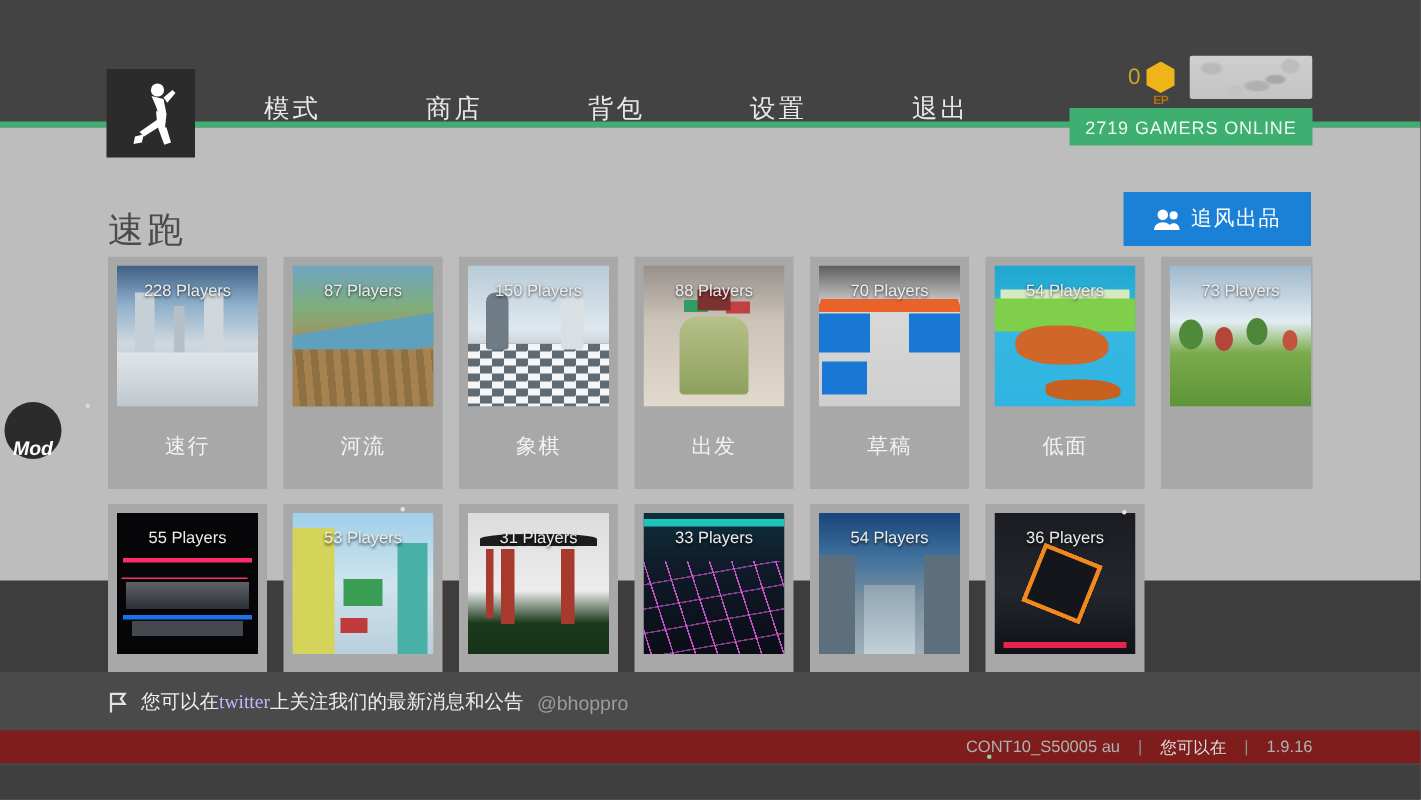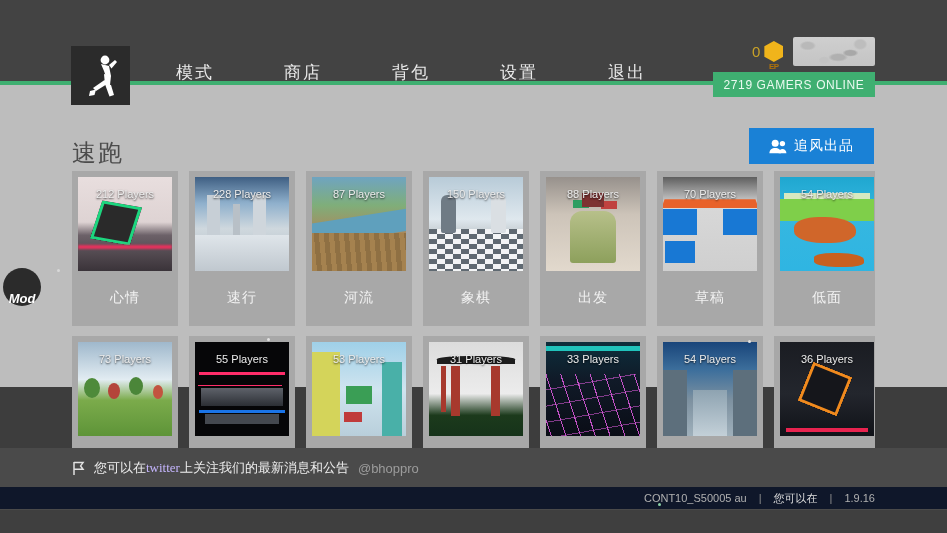--- a/index.html
+++ b/index.html
@@ -351,21 +351,21 @@
     position: absolute; left: 72px; top: 11px;
     display: flex; align-items: center; gap: 9px;
   }
   .footer-text { color: #ededed; font-size: 13px; }
   .footer-text .muted { color: #c4b5fd; font-family: Liberation Serif, serif; }
   .footer-handle { color: #9c9c9c; font-size: 13px; }
 
   .statusbar {
     position: absolute; left: 0; top: 487px;
     width: 947px; height: 22px;
-    background: #0f172a;
+    background: #7f1d1d;
   }
   .status-items {
     position: absolute; right: 72px; top: 0; height: 22px;
     display: flex; align-items: center; gap: 12px;
     color: #b0b0b0; font-size: 11px;
   }
   .status-items .sep { color: #8d8d8d; }
   .status-items .bright { color: #dedede; }
 
   .bottom-bar {
@@ -455,27 +455,20 @@
           <path d="M9.6 14.3c0-2.8 1.8-4.4 3.9-4.4 2.1 0 3.9 1.6 3.9 4.4z"></path>
         </g>
       </svg>
       <span class="label">追风出品</span>
     </div>
 
     <div class="grid-panel">
       <div class="grid" id="cards-grid">
           <div class="card">
             <div class="thumb">
-              <div class="scene sc-mood"></div>
-              <div class="players">212 Players</div>
-            </div>
-            <div class="card-name">心情</div>
-          </div>
-          <div class="card">
-            <div class="thumb">
               <div class="scene sc-speed"></div>
               <div class="players">228 Players</div>
             </div>
             <div class="card-name">速行</div>
           </div>
           <div class="card">
             <div class="thumb">
               <div class="scene sc-river"></div>
               <div class="players">87 Players</div>
             </div>

